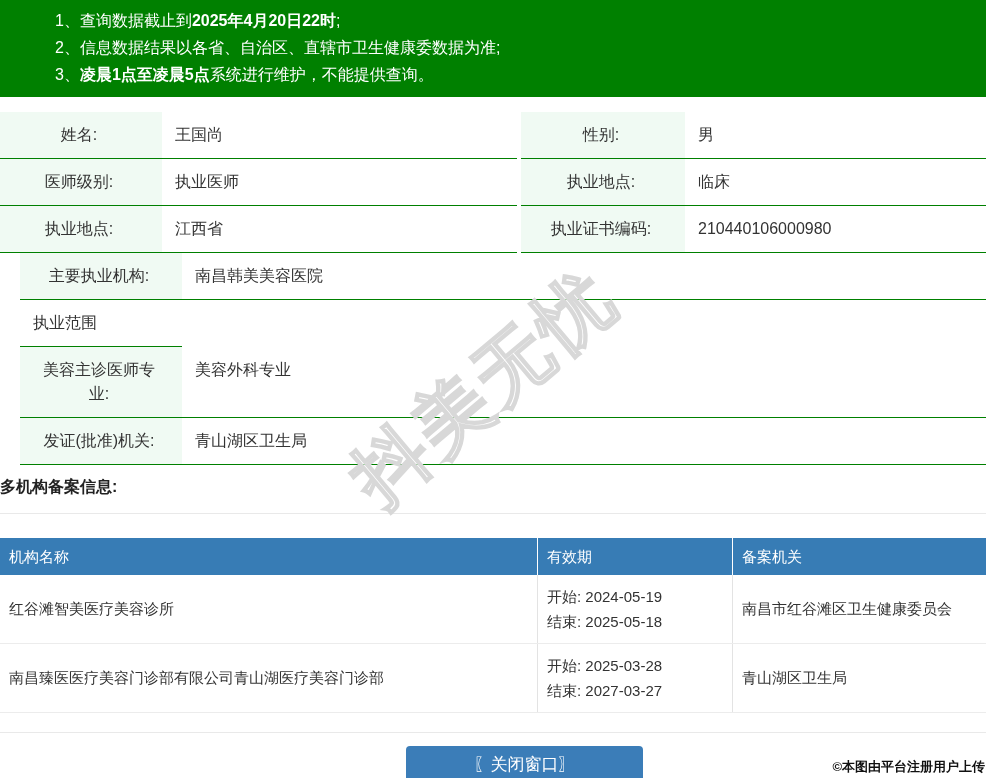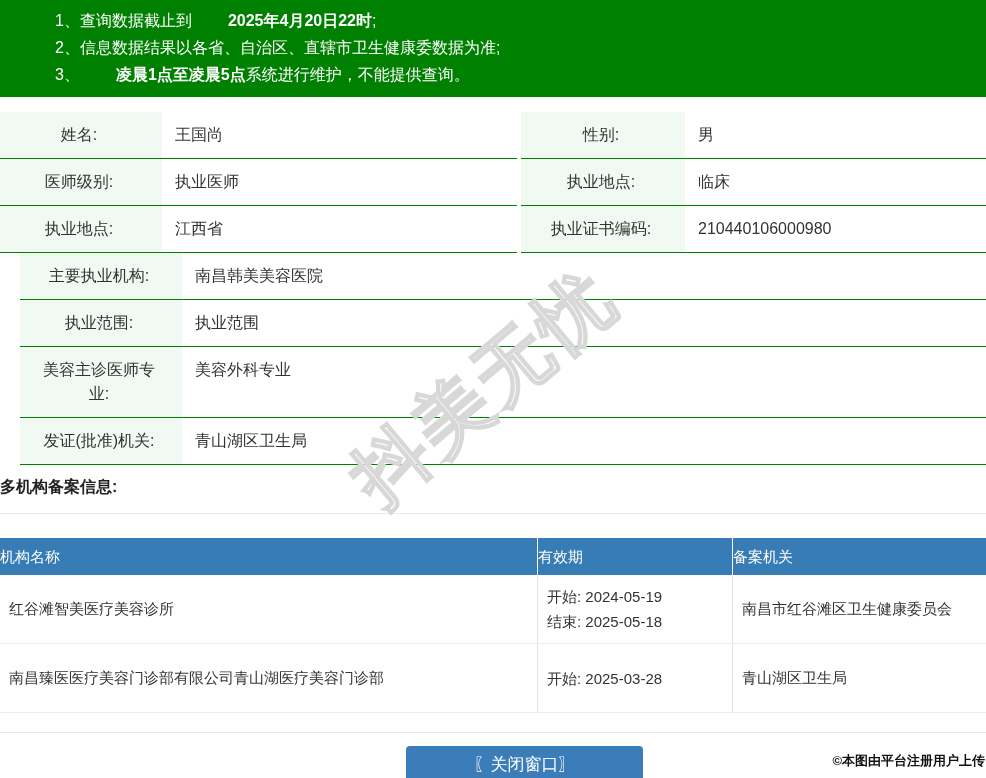--- a/index.html
+++ b/index.html
@@ -6,21 +6,21 @@
   body{
     width:986px;height:778px;position:relative;overflow:hidden;
     background:#ffffff;font-family:"Liberation Sans","DejaVu Sans",sans-serif;
   }
   
   .notice{
     background:#008000;color:#ffffff;height:97px;box-sizing:border-box;
     padding:7px 10px 0 55px;font-size:16px;
   }
   .notice-line{line-height:27px;white-space:nowrap;}
-  .notice-line b{font-weight:bold;margin-left:36px;}
+  .notice-line b{font-weight:bold;}
   
   .info-table{margin-top:15px;}
   .irow{display:grid;grid-template-columns:162px 355px 4px 164px 301px;}
   .irow-full{display:grid;grid-template-columns:162px 824px;margin-left:20px;}
   .icell{
     border-bottom:1px solid #008000;box-sizing:border-box;
     font-size:16px;color:#333333;line-height:24px;padding:11px 10px 11px 13px;
   }
   .ilabel{background:#f0faf3;padding-left:20px;padding-right:24px;text-align:center;}
   .igap{border-bottom:none;padding:0;}
@@ -30,21 +30,21 @@
     margin-top:13px;height:18px;line-height:18px;
   }
   .thin-line{border:none;border-top:1px solid #e9e9e9;margin:17px 0 0 0;height:0;}
   .thin-line2{border:none;border-top:1px solid #e9e9e9;margin:19px 0 0 0;height:0;}
   
   .filing-table{margin-top:24px;}
   .fhead{
     display:grid;grid-template-columns:537px 195px 254px;
     background:#377cb5;color:#ffffff;height:37px;align-items:center;font-size:15px;
   }
-  .fhead .fhcell{border-left:1px solid #ffffff;line-height:37px;height:37px;box-sizing:border-box;}
+  .fhead .fhcell{padding-left:9px;border-left:1px solid #ffffff;line-height:37px;height:37px;box-sizing:border-box;}
   .fhead .fhcell:first-child{border-left:none;}
   .frow{
     display:grid;grid-template-columns:537px 195px 254px;
     border-bottom:1px solid #ececec;min-height:68px;font-size:15px;color:#333333;
   }
   .frow .fcell{
     border-left:1px solid #e3e3e3;box-sizing:border-box;
     padding:9px 8px 9px 9px;display:flex;flex-direction:column;justify-content:center;
   }
   .frow .fcell:first-child{border-left:none;}
@@ -58,21 +58,21 @@
   }
   
   .watermark{
     position:absolute;left:332px;top:452px;transform:rotate(-40deg);transform-origin:0 0;
     font-size:74px;font-weight:bold;letter-spacing:5px;white-space:nowrap;
     color:rgba(255,255,255,0.55);-webkit-text-stroke:2px #d8d8d8;
     pointer-events:none;z-index:4;
   }
   
   .caption{
-    position:absolute;right:1px;bottom:8px;font-size:13px;font-weight:bold;color:#111111;
+    position:absolute;right:1px;bottom:2px;font-size:13px;font-weight:bold;color:#111111;
     text-shadow:1px 1px 0 #fff,-1px -1px 0 #fff,1px -1px 0 #fff,-1px 1px 0 #fff;
     z-index:6;
   }
 </style>
 </head>
 <body>
 
 <div class="notice">
   <div class="notice-line"><span>1、</span><span>查询数据截止到</span><b>2025年4月20日22时</b><span>;</span></div>
   <div class="notice-line"><span>2、</span><span>信息数据结果以各省、自治区、直辖市卫生健康委数据为准;</span><b></b><span></span></div>
@@ -104,21 +104,20 @@
     <div class="icell ilabel">执业证书编码:</div>
     <div class="icell">210440106000980</div>
   </div>
 
   <div class="irow-full">
     <div class="icell ilabel">主要执业机构:</div>
     <div class="icell">南昌韩美美容医院</div>
   </div>
 
   <div class="irow-full">
-    <div class="icell ilabel">执业范围:</div>
     <div class="icell">执业范围</div>
   </div>
 
   <div class="irow-full">
     <div class="icell ilabel">美容主诊医师专业:</div>
     <div class="icell">美容外科专业</div>
   </div>
 
   <div class="irow-full">
     <div class="icell ilabel">发证(批准)机关:</div>
@@ -150,20 +149,21 @@
         <span class="auth-line">南昌市红谷滩区卫生健康委员会</span>
       </div>
   </div>
 
   <div class="frow">
     <div class="fcell">
         <span class="org-line">南昌臻医医疗美容门诊部有限公司青山湖医疗美容门诊部</span>
       </div>
     <div class="fcell">
       <span class="date-line">开始: 2025-03-28</span>
+      <span class="date-line">结束: 2027-03-27</span>
     </div>
     <div class="fcell">
         <span class="auth-line">青山湖区卫生局</span>
       </div>
   </div>
 </div>
 
 <hr class="thin-line2">
 
 <button class="close-btn">〖关闭窗口〗</button>

